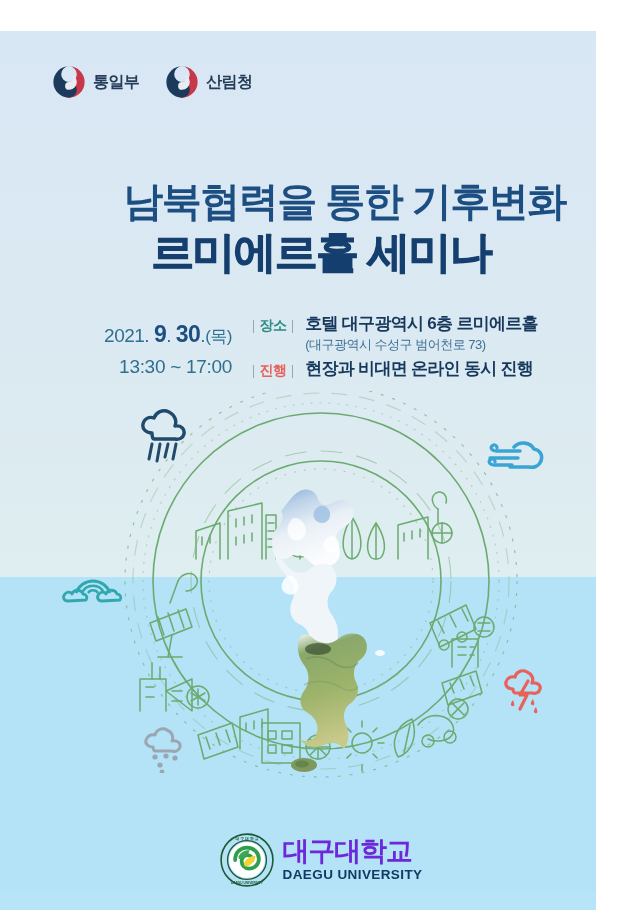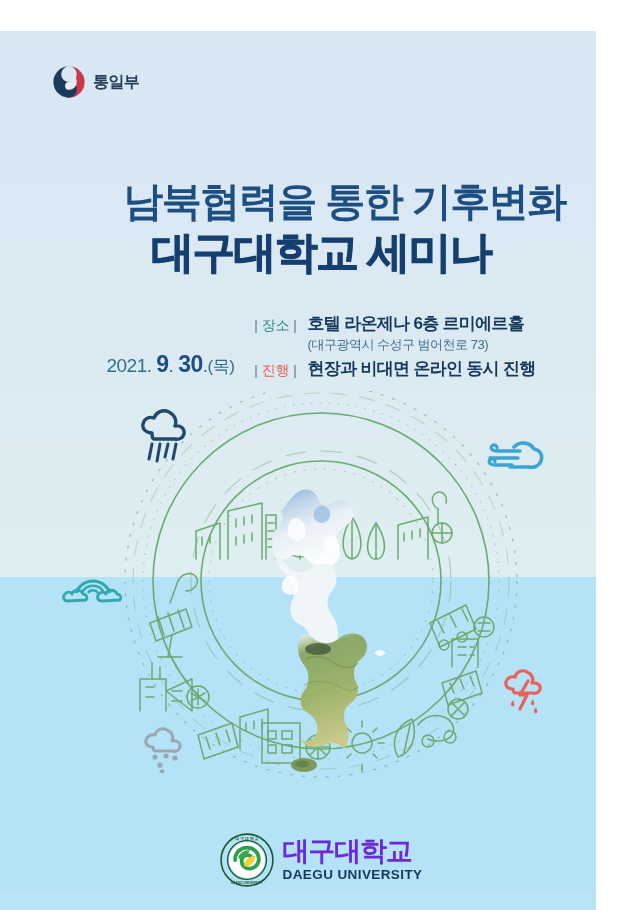--- a/index.html
+++ b/index.html
@@ -150,21 +150,21 @@
   .info-entry {
     display: flex;
     align-items: flex-start;
     gap: 7px;
     white-space: nowrap;
   }
   .info-tag {
     display: inline-flex;
     align-items: center;
     font-size: 14px;
-    font-weight: normal;
+    font-weight: bold;
     letter-spacing: -0.4px;
     line-height: 1.5;
     padding-top: 3px;
   }
   .info-tag .bar {
     display: inline-block;
     width: 1.5px;
     height: 13px;
     background: #8fa8bb;
     margin: 0 5px;
@@ -252,44 +252,53 @@
     <div class="gov-logo">
       <svg class="taegeuk" viewBox="0 0 100 100">
         <path d="M50 4 A46 46 0 0 1 50 96 A23 23 0 0 1 50 50 A23 23 0 0 0 50 4 Z" fill="#c8384a"></path>
         <path d="M50 96 A46 46 0 0 1 50 4 A23 23 0 0 0 50 50 A23 23 0 0 1 50 96 Z" fill="#1b3a5c"></path>
         <circle cx="50" cy="50" r="46" fill="none" stroke="#ffffff" stroke-width="0"></circle>
         <path d="M50 27 A23 23 0 0 1 50 73 A11.5 11.5 0 0 1 50 50 A11.5 11.5 0 0 0 50 27 Z" fill="#e8edf3"></path>
       </svg>
       <span class="gov-logo-label">통일부</span>
     </div>
 
+    <div class="gov-logo">
+      <svg class="taegeuk" viewBox="0 0 100 100">
+        <path d="M50 4 A46 46 0 0 1 50 96 A23 23 0 0 1 50 50 A23 23 0 0 0 50 4 Z" fill="#c8384a"></path>
+        <path d="M50 96 A46 46 0 0 1 50 4 A23 23 0 0 0 50 50 A23 23 0 0 1 50 96 Z" fill="#1b3a5c"></path>
+        <path d="M50 27 A23 23 0 0 1 50 73 A11.5 11.5 0 0 1 50 50 A11.5 11.5 0 0 0 50 27 Z" fill="#e8edf3"></path>
+      </svg>
+      <span class="gov-logo-label">산림청</span>
+    </div>
 
   </div>
 
   <div class="title-block">
     <div class="title-line1">남북협력을 통한 기후변화</div>
-    <div class="title-line2">대구대학교 세미나</div>
+    <div class="title-line2">르미에르홀 세미나</div>
   </div>
 
   <div class="info-row">
 
     <div class="info-left">
       <div class="date-line"><span>2021.</span> <span class="big">9</span><span>.</span> <span class="big">30</span><span>.</span><span class="dow">(목)</span></div>
+      <div class="time-line">13:30 ~ 17:00</div>
     </div>
 
     <div class="info-right">
 
       <div class="info-entry">
         <span class="info-tag tag-venue">
             <span class="bar"></span>
             <span class="tag-text">장소</span>
             <span class="bar"></span>
           </span>
         <span class="info-value-wrap">
-          <span class="info-value">호텔 라온제나 6층 르미에르홀</span>
+          <span class="info-value">호텔 대구광역시 6층 르미에르홀</span>
           <span class="info-subvalue">(대구광역시 수성구 범어천로 73)</span>
         </span>
       </div>
 
       <div class="info-entry">
         <span class="info-tag tag-mode">
             <span class="bar"></span>
             <span class="tag-text">진행</span>
             <span class="bar"></span>
           </span>

